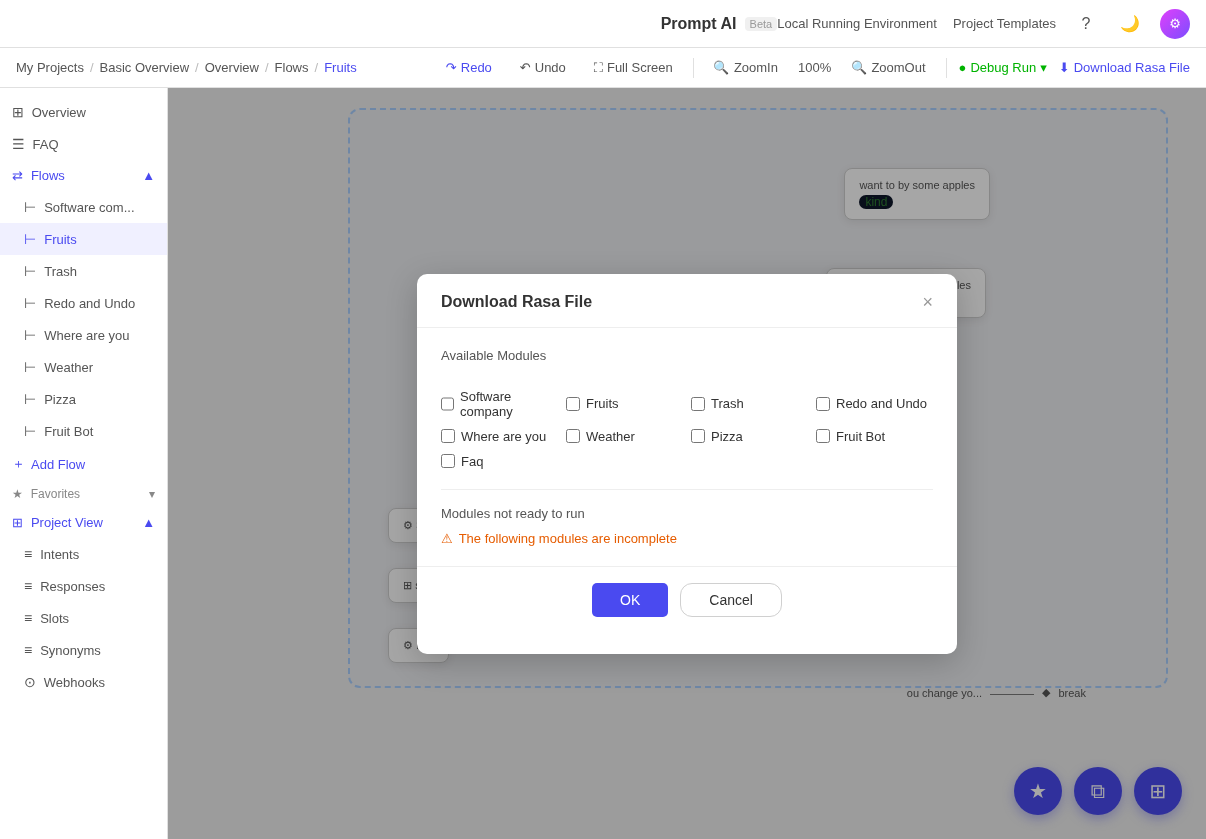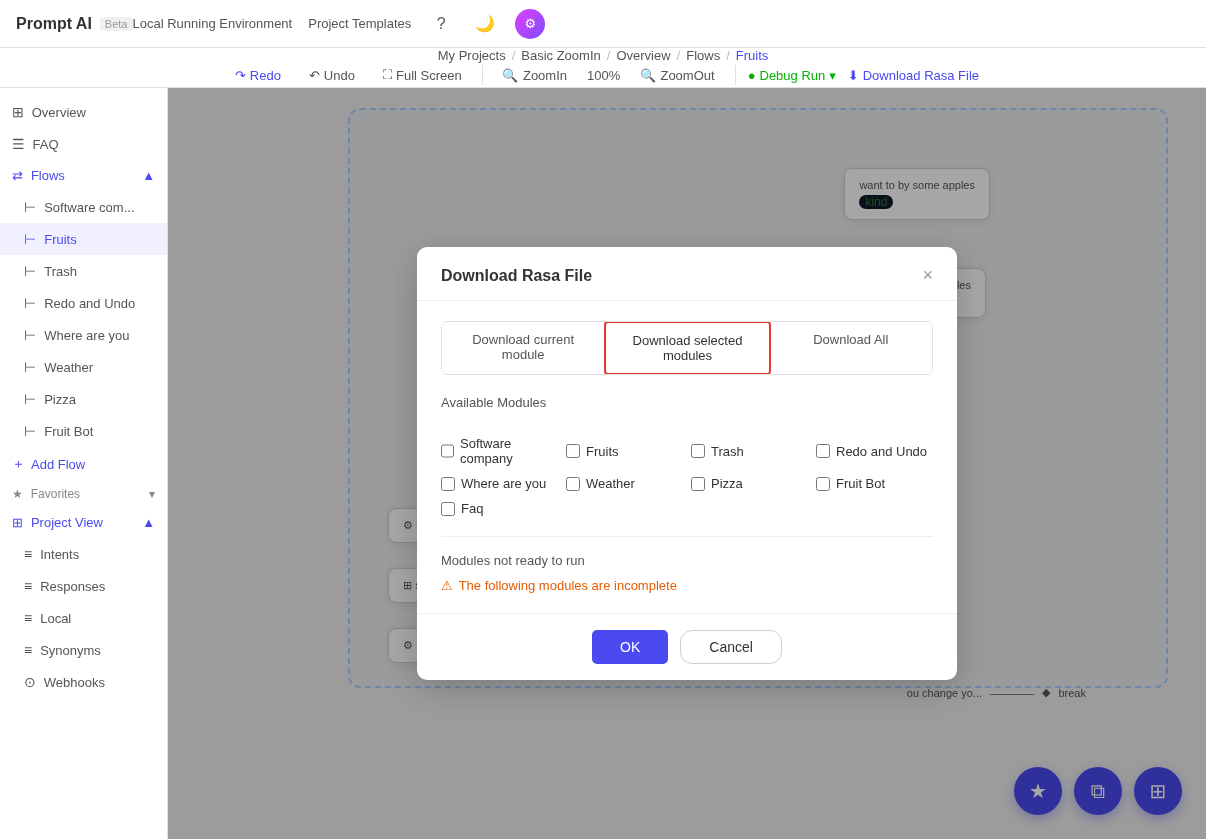--- a/index.html
+++ b/index.html
@@ -1,36 +1,36 @@
 <!DOCTYPE html>
 <html><head>
   <meta charset="utf-8">
   <style>
     * { box-sizing: border-box; margin: 0; padding: 0; }
     body { font-family: -apple-system, BlinkMacSystemFont, 'Segoe UI', sans-serif; font-size: 14px; color: #333; background: #f5f5f5; overflow: hidden; }
 
     
     .top-nav {
-      display: flex; align-items: center; justify-content: flex-start;
+      display: flex; align-items: center; justify-content: flex-end;
       background: #fff; border-bottom: 1px solid #e0e0e0;
       padding: 0 16px; height: 48px; z-index: 10; position: relative;
     }
     .top-nav-left { display: flex; align-items: center; gap: 8px; }
     .app-title { font-size: 16px; font-weight: 700; color: #333; }
     .app-beta { font-size: 11px; color: #999; background: #f0f0f0; border-radius: 4px; padding: 1px 5px; }
     .top-nav-right { display: flex; align-items: center; gap: 16px; }
     .nav-link { color: #555; font-size: 13px; cursor: pointer; text-decoration: none; }
     .nav-icon { width: 28px; height: 28px; display: flex; align-items: center; justify-content: center; border-radius: 50%; cursor: pointer; font-size: 16px; color: #555; }
     .nav-avatar { width: 30px; height: 30px; background: linear-gradient(135deg, #e040fb, #7c4dff); border-radius: 50%; display: flex; align-items: center; justify-content: center; color: #fff; font-size: 13px; cursor: pointer; }
 
     
     .breadcrumb-bar {
       display: flex; align-items: center; justify-content: space-between;
       background: #fff; border-bottom: 1px solid #e0e0e0;
-      padding: 0 16px; height: 40px; flex-direction: column;
+      padding: 0 16px; height: 40px;
     }
     .breadcrumb { display: flex; align-items: center; gap: 6px; font-size: 13px; color: #555; }
     .breadcrumb-sep { color: #bbb; }
     .breadcrumb-current { color: #4a4af0; font-weight: 500; }
     .toolbar { display: flex; align-items: center; gap: 12px; font-size: 13px; color: #555; }
     .toolbar-btn { display: flex; align-items: center; gap: 4px; cursor: pointer; padding: 4px 8px; border-radius: 4px; }
     .toolbar-btn.primary { color: #4a4af0; }
     .toolbar-divider { width: 1px; height: 20px; background: #e0e0e0; }
     .debug-btn { display: flex; align-items: center; gap: 4px; color: #00b300; cursor: pointer; }
     .download-rasa-btn { display: flex; align-items: center; gap: 4px; color: #4a4af0; cursor: pointer; }
@@ -143,21 +143,21 @@
     <div class="nav-icon">?</div>
     <div class="nav-icon">🌙</div>
     <div class="nav-avatar">⚙</div>
   </div>
 </div>
 
 <div class="breadcrumb-bar">
   <div class="breadcrumb">
     <span>My Projects</span>
     <span class="breadcrumb-sep">/</span>
-    <span>Basic ZoomIn</span>
+    <span>Basic Overview</span>
     <span class="breadcrumb-sep">/</span>
     <span>Overview</span>
     <span class="breadcrumb-sep">/</span>
     <span>Flows</span>
     <span class="breadcrumb-sep">/</span>
     <span class="breadcrumb-current">Fruits</span>
   </div>
   <div class="toolbar">
     <div class="toolbar-btn primary">
       <span>↷</span>
@@ -265,21 +265,21 @@
     <div class="sidebar-item sidebar-indent">
       <span class="icon">≡</span>
       <span>Intents</span>
     </div>
     <div class="sidebar-item sidebar-indent">
       <span class="icon">≡</span>
       <span>Responses</span>
     </div>
     <div class="sidebar-item sidebar-indent">
       <span class="icon">≡</span>
-      <span>Local</span>
+      <span>Slots</span>
     </div>
     <div class="sidebar-item sidebar-indent">
       <span class="icon">≡</span>
       <span>Synonyms</span>
     </div>
     <div class="sidebar-item sidebar-indent">
       <span class="icon">⊙</span>
       <span>Webhooks</span>
     </div>
   </div>
@@ -319,25 +319,20 @@
     </div>
 
     <div class="modal-overlay">
       <div class="modal">
         <div class="modal-header">
           <span class="modal-title">Download Rasa File</span>
           <span class="modal-close">×</span>
         </div>
         <div class="modal-body">
 
-          <div class="modal-tabs">
-            <div class="modal-tab">Download current module</div>
-            <div class="modal-tab active">Download selected modules</div>
-            <div class="modal-tab">Download All</div>
-          </div>
 
           <div class="section-label">Available Modules</div>
           <div class="checkboxes-grid">
             <label class="checkbox-item">
               <input type="checkbox" style="">
               <span>Software company</span>
             </label>
             <label class="checkbox-item">
               <input type="checkbox" style="">
               <span>Fruits</span>

